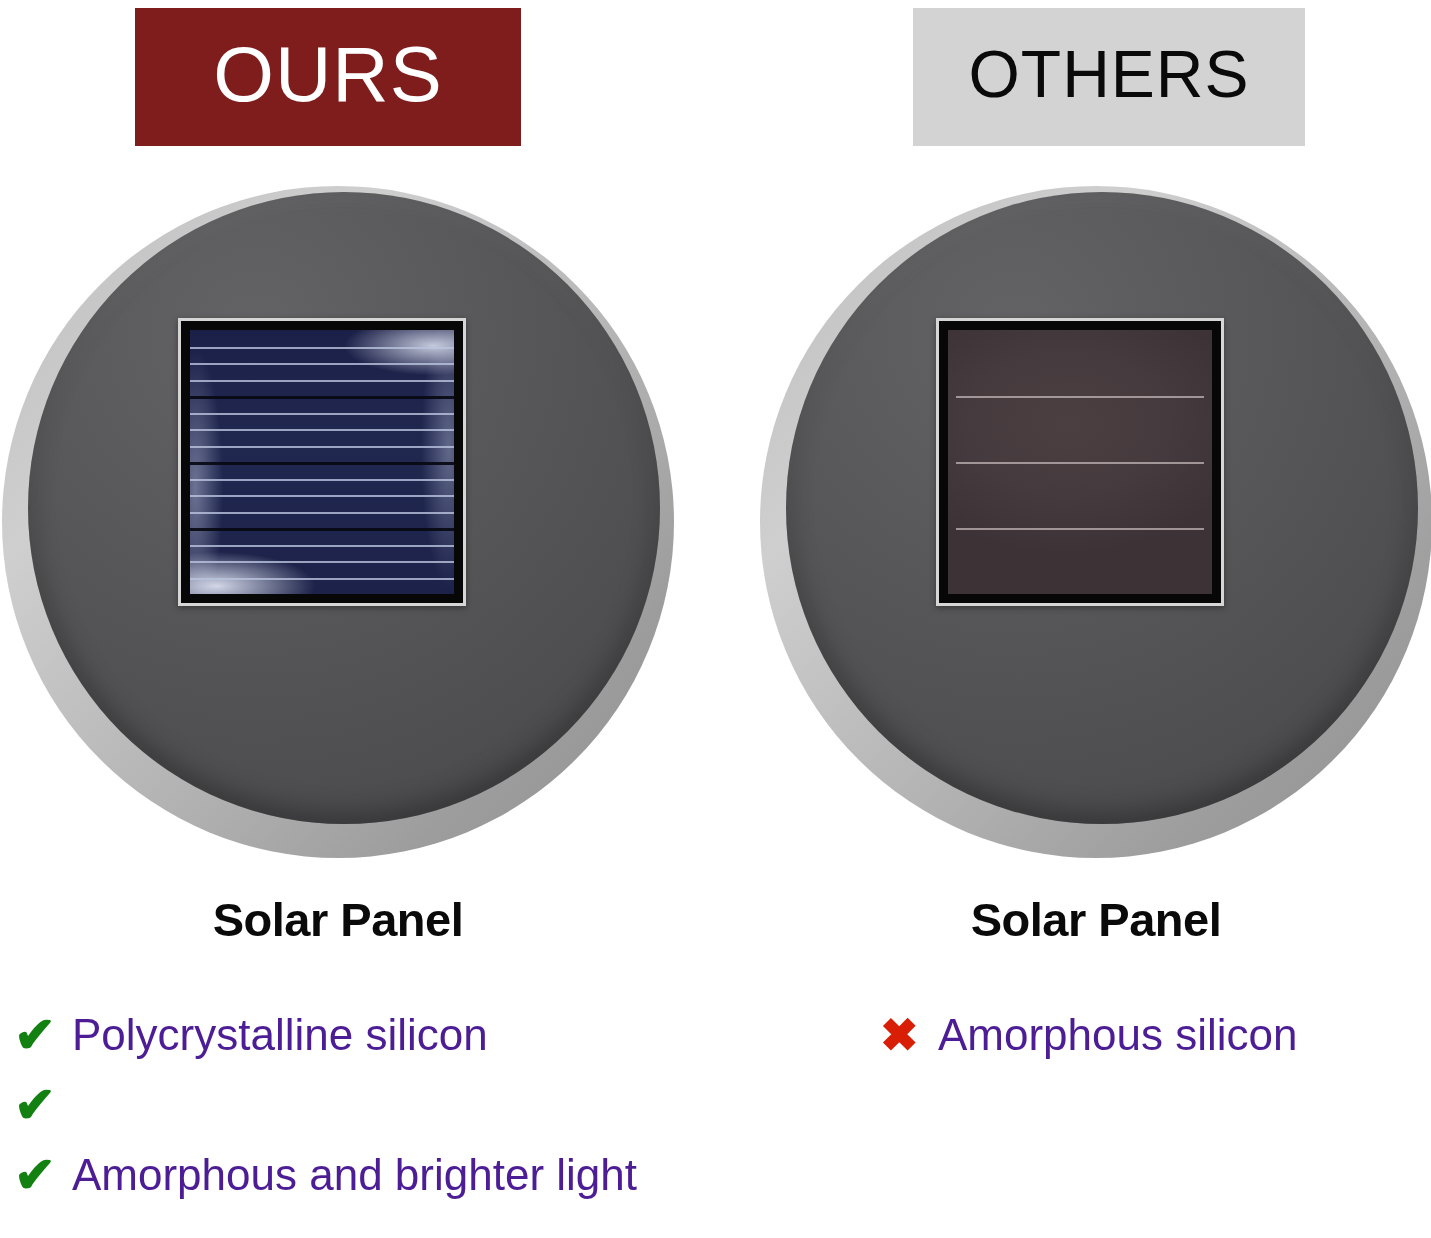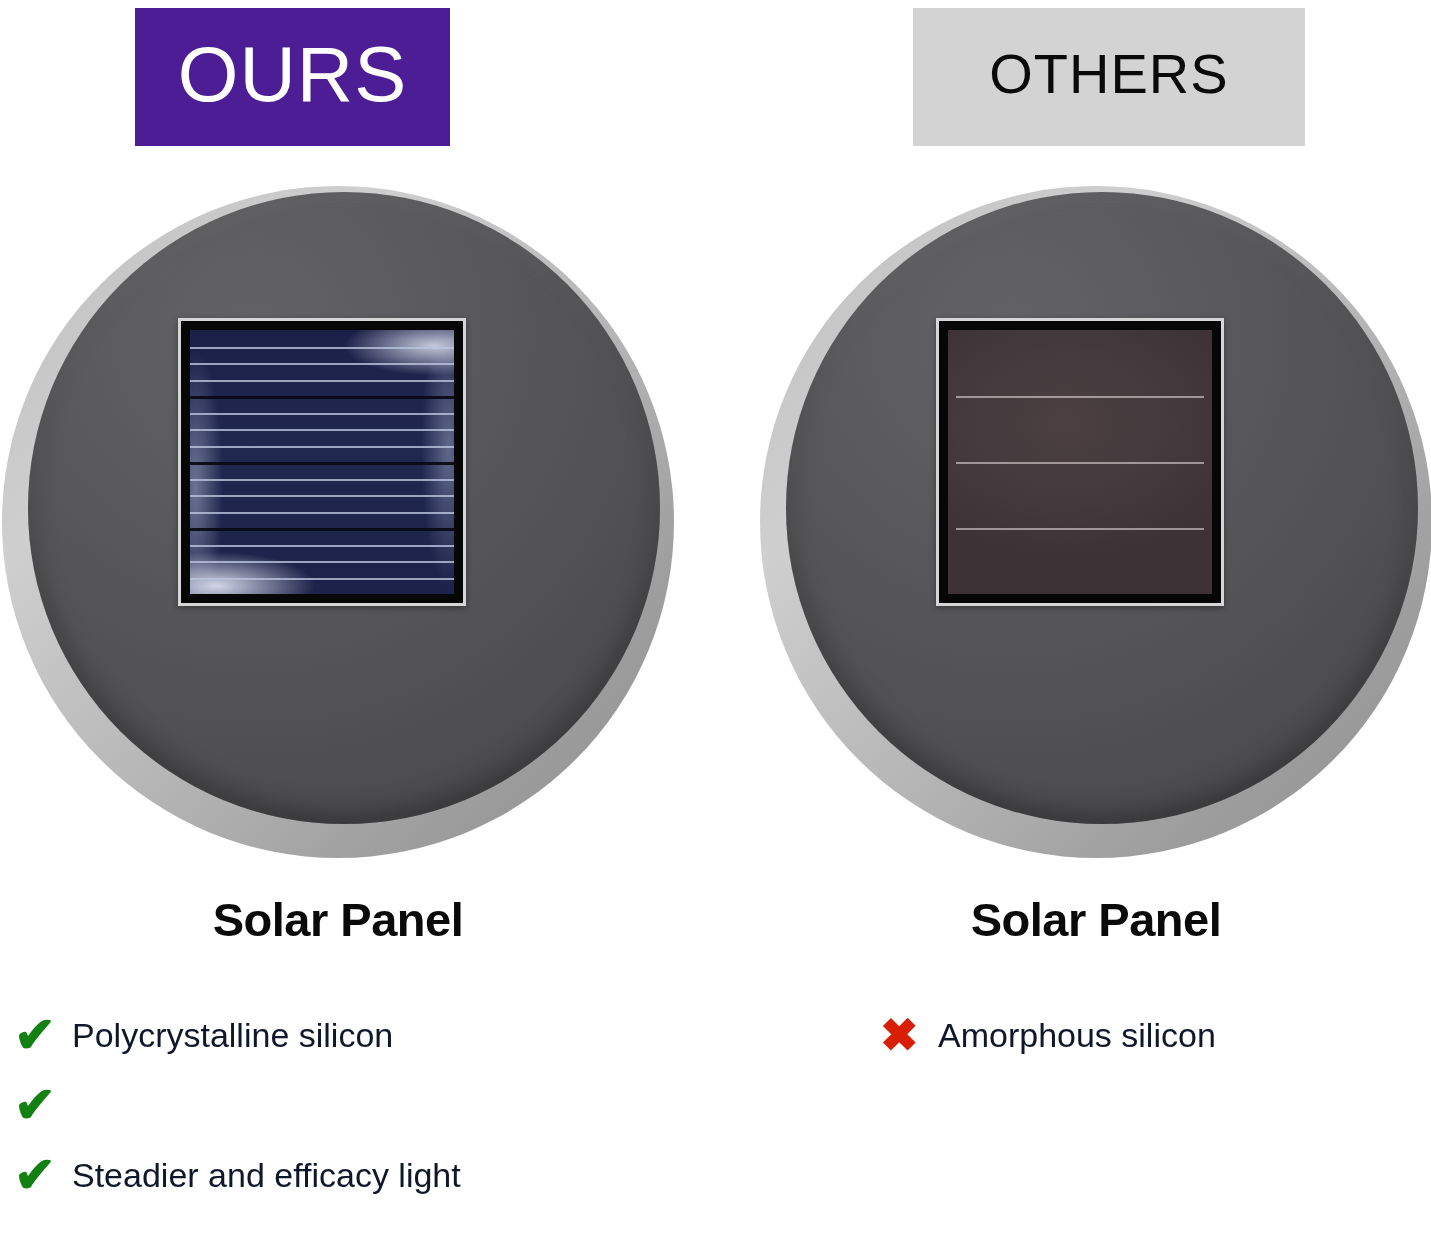--- a/index.html
+++ b/index.html
@@ -16,33 +16,33 @@
 
   
   .banner{
     position:absolute;
     display:flex;align-items:center;justify-content:center;
     letter-spacing:1px;
     line-height:1;
     user-select:none;
   }
   #banner-ours{
-    left:135px;top:8px;width:315px;height:138px;
-    background:#4c1d95;
+    left:135px;top:8px;width:386px;height:138px;
+    background:#7f1d1d;
   }
   #banner-ours .banner-label{
     color:#ffffff;font-size:78px;font-weight:400;
     padding-bottom:6px;
   }
   #banner-others{
     left:913px;top:8px;width:392px;height:138px;
     background:#d3d3d3;
   }
   #banner-others .banner-label{
-    color:#0a0a0a;font-size:56px;font-weight:400;
+    color:#0a0a0a;font-size:66px;font-weight:400;
     padding-bottom:6px;
   }
 
   
   .lamp{
     position:absolute;
     width:672px;height:672px;
     top:186px;
   }
   #lamp-ours{left:2px;}
@@ -132,21 +132,21 @@
     height:70px;
   }
   .mark{
     width:58px;flex:0 0 58px;
     font-size:50px;line-height:1;
     display:flex;align-items:center;justify-content:flex-start;
   }
   .mark.check{color:#138012;font-weight:bold;}
   .mark.cross{color:#d81e05;font-weight:bold;font-size:46px;}
   .feature-text{
-    font-size:34px;color:#0f172a;font-weight:400;
+    font-size:44px;color:#4c1d95;font-weight:400;
     white-space:nowrap;
   }
 </style>
 </head>
 <body>
 
 <div class="stage">
 
   <div class="banner" id="banner-ours">
     <span class="banner-label">OURS</span>
@@ -202,21 +202,21 @@
   <div class="features" id="features-ours">
       <div class="feature-row">
         <span class="mark check">✔</span>
         <span class="feature-text">Polycrystalline silicon</span>
       </div>
       <div class="feature-row">
         <span class="mark check">✔</span>
       </div>
       <div class="feature-row">
         <span class="mark check">✔</span>
-        <span class="feature-text">Steadier and efficacy light</span>
+        <span class="feature-text">Amorphous and brighter light</span>
       </div>
     </div>
   <div class="features" id="features-others">
       <div class="feature-row">
         <span class="mark cross">✖</span>
         <span class="feature-text">Amorphous silicon</span>
       </div>
     </div>
 
 </div>

